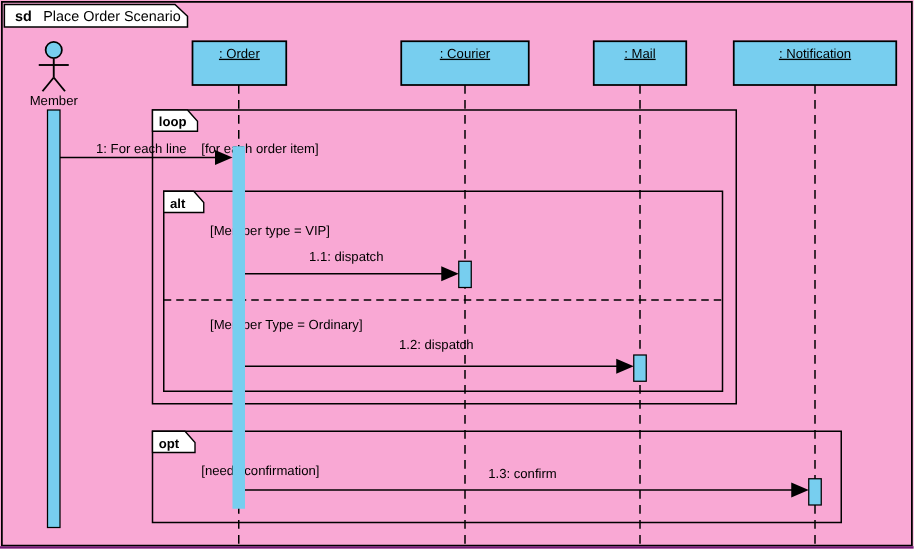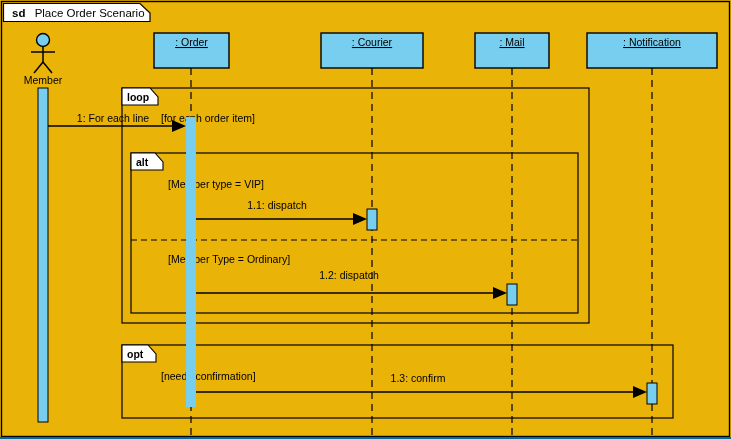--- a/index.html
+++ b/index.html
@@ -8,23 +8,23 @@
     padding: 0;
     background: #ffffff;
   }
   body {
     font-family: "Liberation Sans", sans-serif;
   }
   #canvas {
     position: relative;
     width: 731px;
     height: 439px;
-    background: #eab308;
+    background: #f9a8d4;
     overflow: hidden;
-    border-bottom: 2px solid #0369a1;
+    border-bottom: 2px solid #701a75;
     box-sizing: border-box;
   }
   svg#diagram {
     position: absolute;
     left: 0;
     top: 0;
     width: 731px;
     height: 439px;
   }
   .frame-outline {

